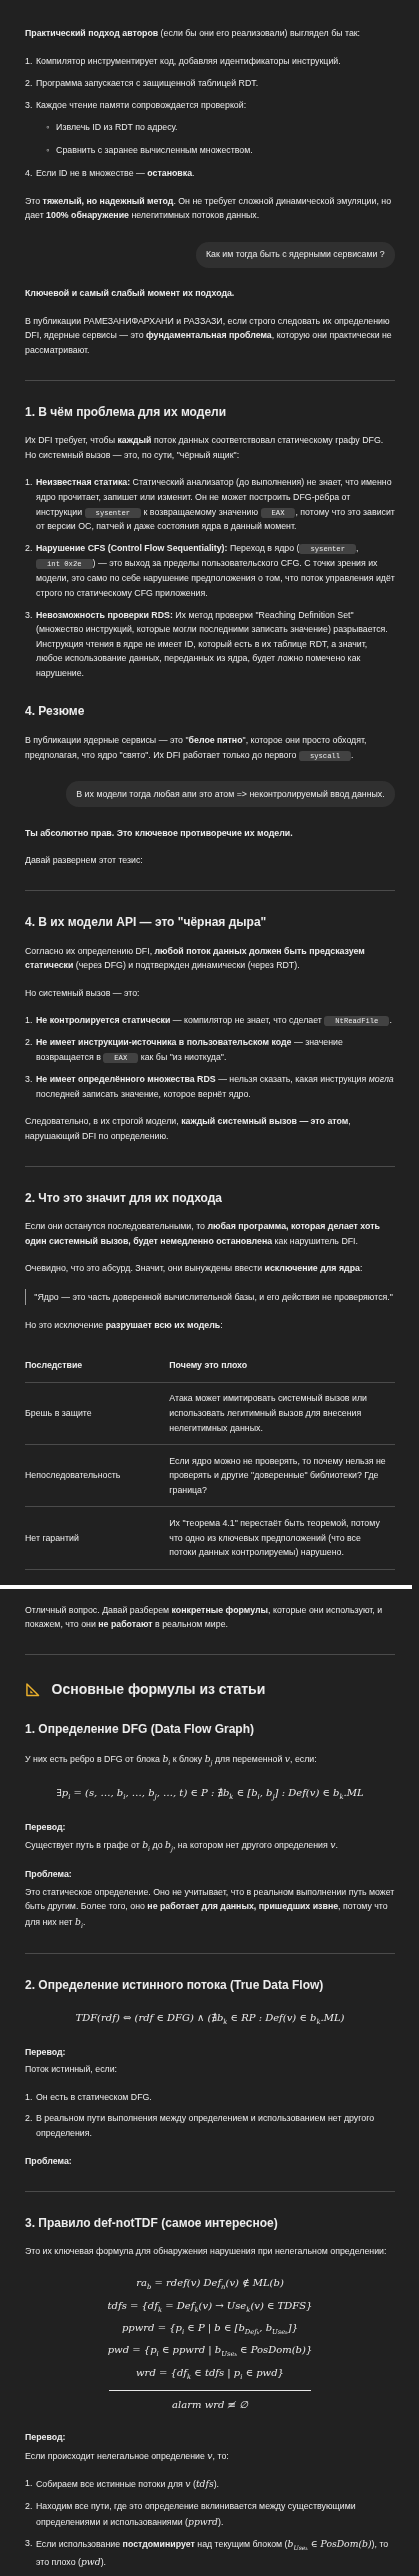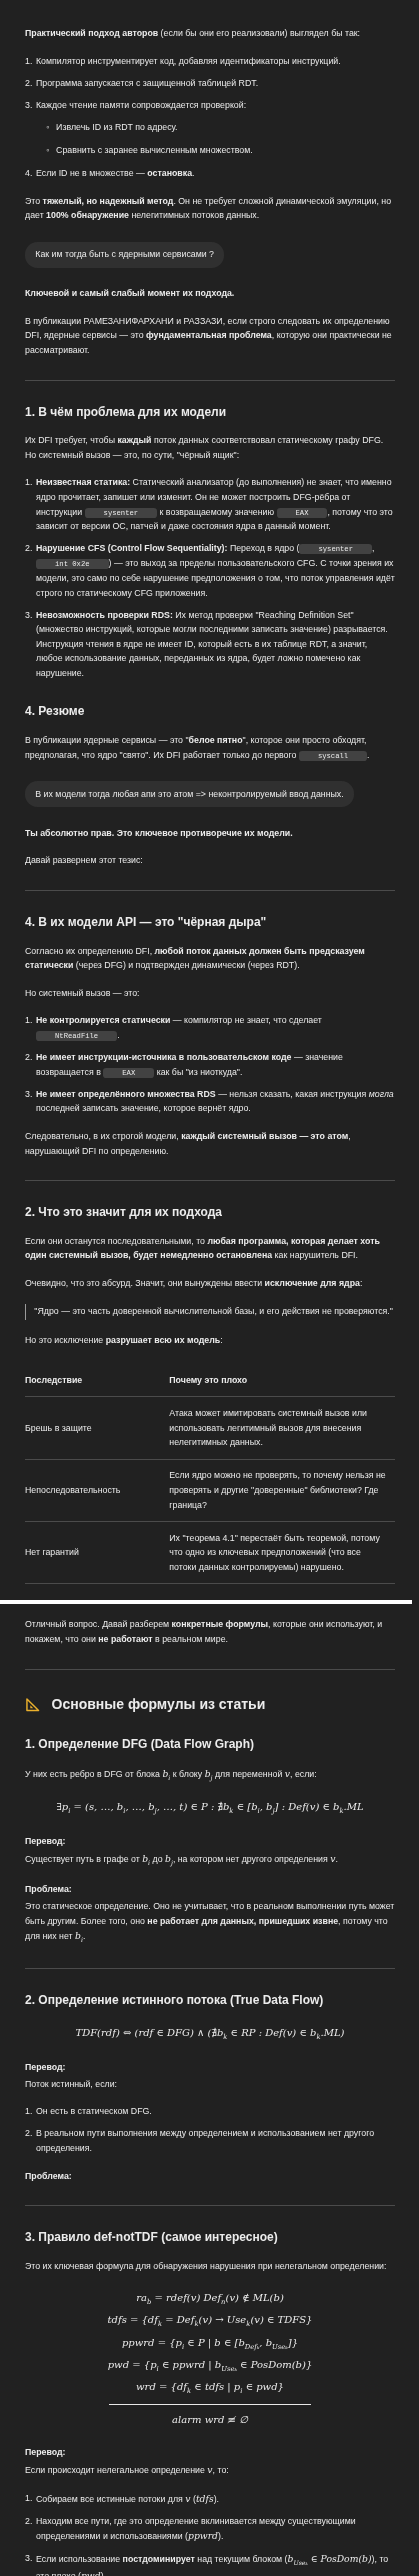--- a/index.html
+++ b/index.html
@@ -20,25 +20,25 @@
   ol.num>li{counter-increment:n;position:relative;padding-left:11px;margin:7.2px 0;}
   ol.num>li::before{content:counter(n) ".";position:absolute;left:0;}
   ul.circ{list-style:none;margin:7.2px 0 7.2px 0;padding:0 0 0 10.3px;}
   ul.circ>li{position:relative;padding-left:9.8px;margin:8.3px 0;}
   ul.circ>li::before{content:"◦";position:absolute;left:0;font-size:9.3px;}
   table.cmp{width:100%;border-collapse:collapse;margin:16.5px 0 0;}
   table.cmp th,table.cmp td{text-align:left;vertical-align:middle;
       padding:8.8px 6.2px 8.8px 0;border-bottom:0.5px solid #4b4b4b;}
   table.cmp th{font-weight:700;}
   table.cmp th:first-child,table.cmp td:first-child{width:39%;padding-right:13.4px;}
-  .bubble-row{display:flex;margin:18.6px 0;}
+  .bubble-row{display:flex;justify-content:flex-end;margin:18.6px 0;}
   .bubble{background:#303030;border-radius:12.4px;padding:5.7px 10.3px;max-width:312px;}
   blockquote{margin:13.4px 0;padding:0.5px 0 0.5px 8.3px;border-left:1px solid #9a9a9a;}
   code{font-family:"Liberation Mono","DejaVu Sans Mono",monospace;font-size:7.2px;
-       background:#424242;padding:1px 19px;border-radius:3.1px;white-space:nowrap;}
+       background:#424242;padding:1px 11px;border-radius:3.1px;white-space:nowrap;}
   .seam{height:4.1px;background:#ffffff;margin:15.5px -17px 13.4px -25px;}
   .math{font-family:"DejaVu Serif","Liberation Serif",serif;font-style:italic;
         text-align:center;font-size:10px;margin:16.5px 0;}
   .math .line{margin:4.1px 0;}
   .mrule{height:0.8px;background:#e8e8e8;width:202px;margin:6.7px auto;}
   sub{font-size:0.68em;}
   .mv{font-family:"DejaVu Serif","Liberation Serif",serif;font-style:italic;font-size:1.05em;}
   .ic{flex:0 0 auto;display:inline-flex;}
 </style>
 </head>

